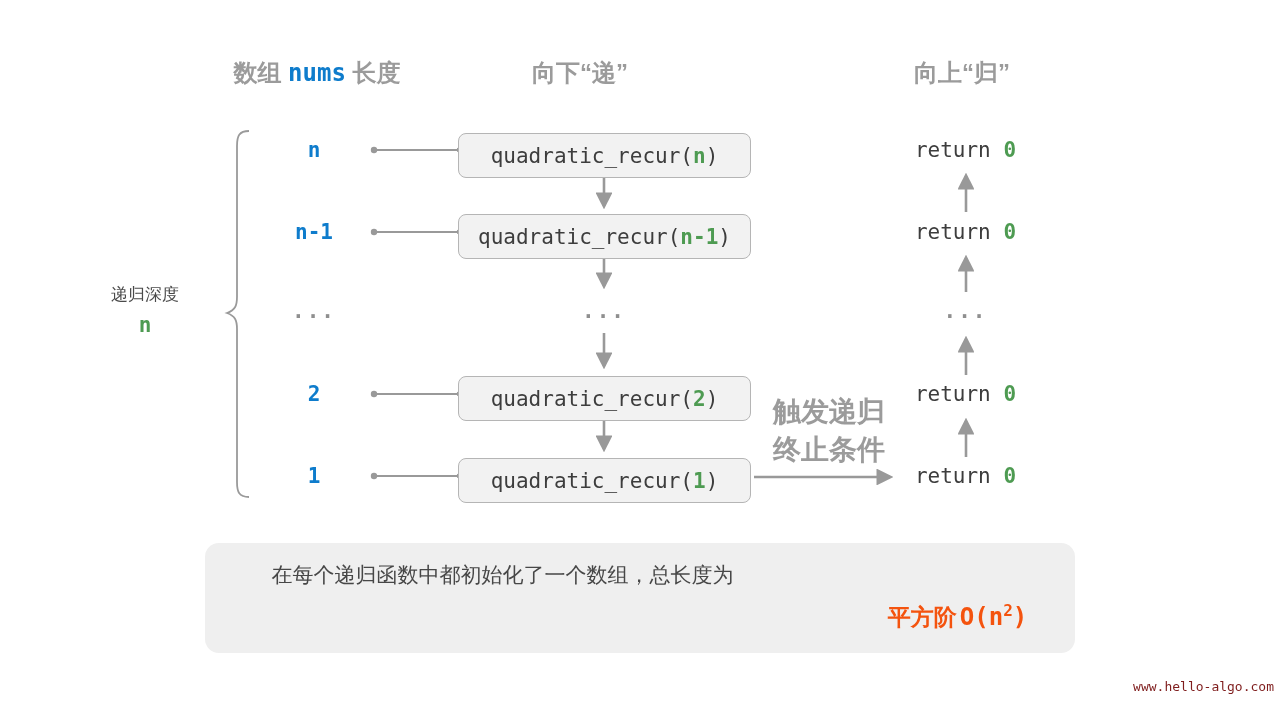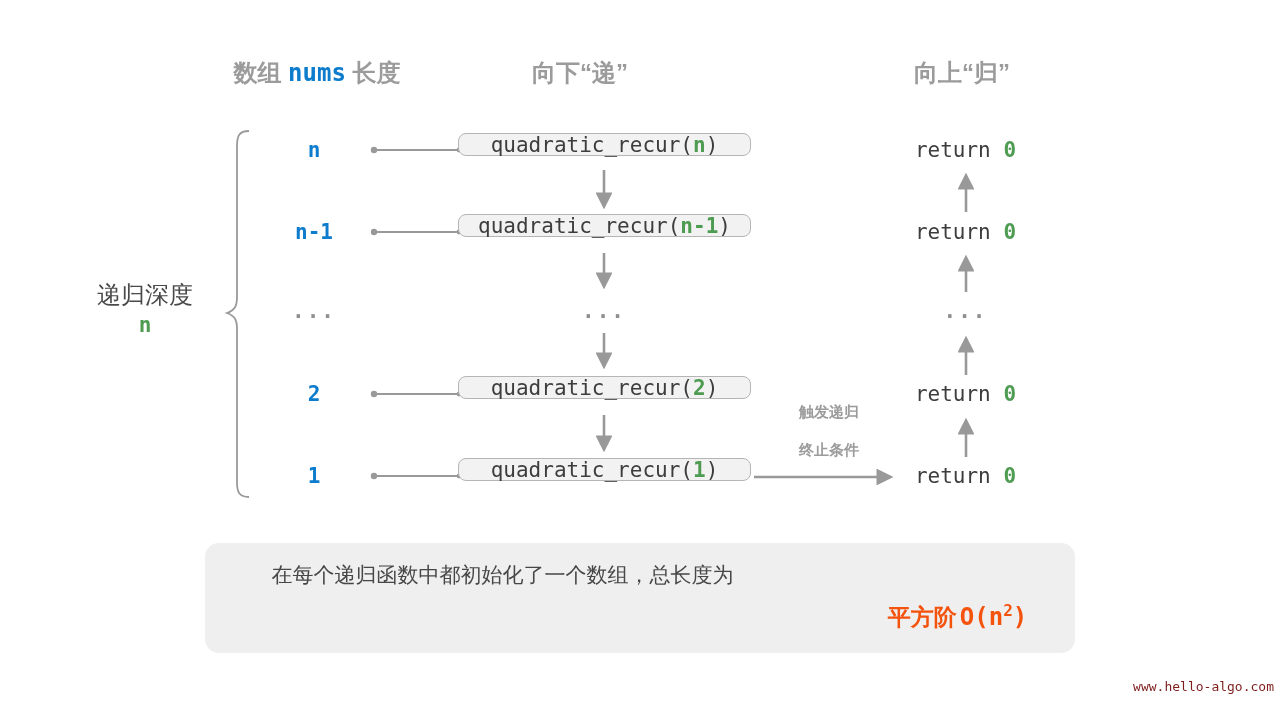--- a/index.html
+++ b/index.html
@@ -13,56 +13,56 @@
     position:absolute;top:58px;transform:translateX(-50%);
     font-size:24px;font-weight:700;color:#9b9b9b;white-space:nowrap;line-height:30px;
   }
   .code{font-family:"DejaVu Sans Mono","Liberation Mono",monospace;}
   .blue{color:#0e7ccc;}
   .green{color:#4e9b52;}
   .hdr-code{font-weight:700;}
   
   .depth-label{
     position:absolute;left:95px;top:283px;width:100px;text-align:center;
-    font-size:24px;color:#4a4a4a;line-height:24px;
+    font-size:17px;color:#4a4a4a;line-height:24px;
   }
   .depth-n{
     position:absolute;left:95px;top:312px;width:100px;text-align:center;
     font-size:21px;font-weight:700;line-height:26px;
   }
   
   .row-label{
     position:absolute;left:254px;width:120px;text-align:center;
     font-family:"DejaVu Sans Mono","Liberation Mono",monospace;
     font-size:21px;font-weight:700;line-height:26px;
   }
   .row-label.dots,.mid-dots,.ret.dots{color:#8f8f8f;font-weight:700;letter-spacing:2px;}
   .call-box{
-    position:absolute;left:458px;width:293px;height:23px;box-sizing:border-box;
+    position:absolute;left:458px;width:293px;height:45px;box-sizing:border-box;
     background:#f2f2f2;border:1.5px solid #b5b5b5;border-radius:8px;
     display:flex;align-items:center;justify-content:center;
     font-family:"DejaVu Sans Mono","Liberation Mono",monospace;
     font-size:21px;color:#3d3d3d;white-space:pre;
   }
   .call-box .green{font-weight:700;}
   .mid-dots{
     position:absolute;left:544px;width:120px;text-align:center;
     font-family:"DejaVu Sans Mono","Liberation Mono",monospace;
     font-size:21px;line-height:26px;
   }
   .ret{
     position:absolute;left:893px;width:145px;text-align:center;
     font-family:"DejaVu Sans Mono","Liberation Mono",monospace;
     font-size:21px;color:#3d3d3d;line-height:26px;white-space:pre;
   }
   .ret .green{font-weight:700;}
   
   .base-note{
     position:absolute;left:754px;top:393px;width:150px;text-align:center;
-    font-size:15px;font-weight:700;color:#9b9b9b;line-height:38px;white-space:nowrap;
+    font-size:28px;font-weight:700;color:#9b9b9b;line-height:38px;white-space:nowrap;
   }
   
   .panel{
     position:absolute;left:205px;top:543px;width:870px;height:110px;
     background:#efefef;border-radius:14px;
   }
   .panel-desc{
     position:absolute;left:225px;top:561px;width:555px;text-align:center;
     font-size:21px;font-weight:500;color:#474747;line-height:28px;
   }

